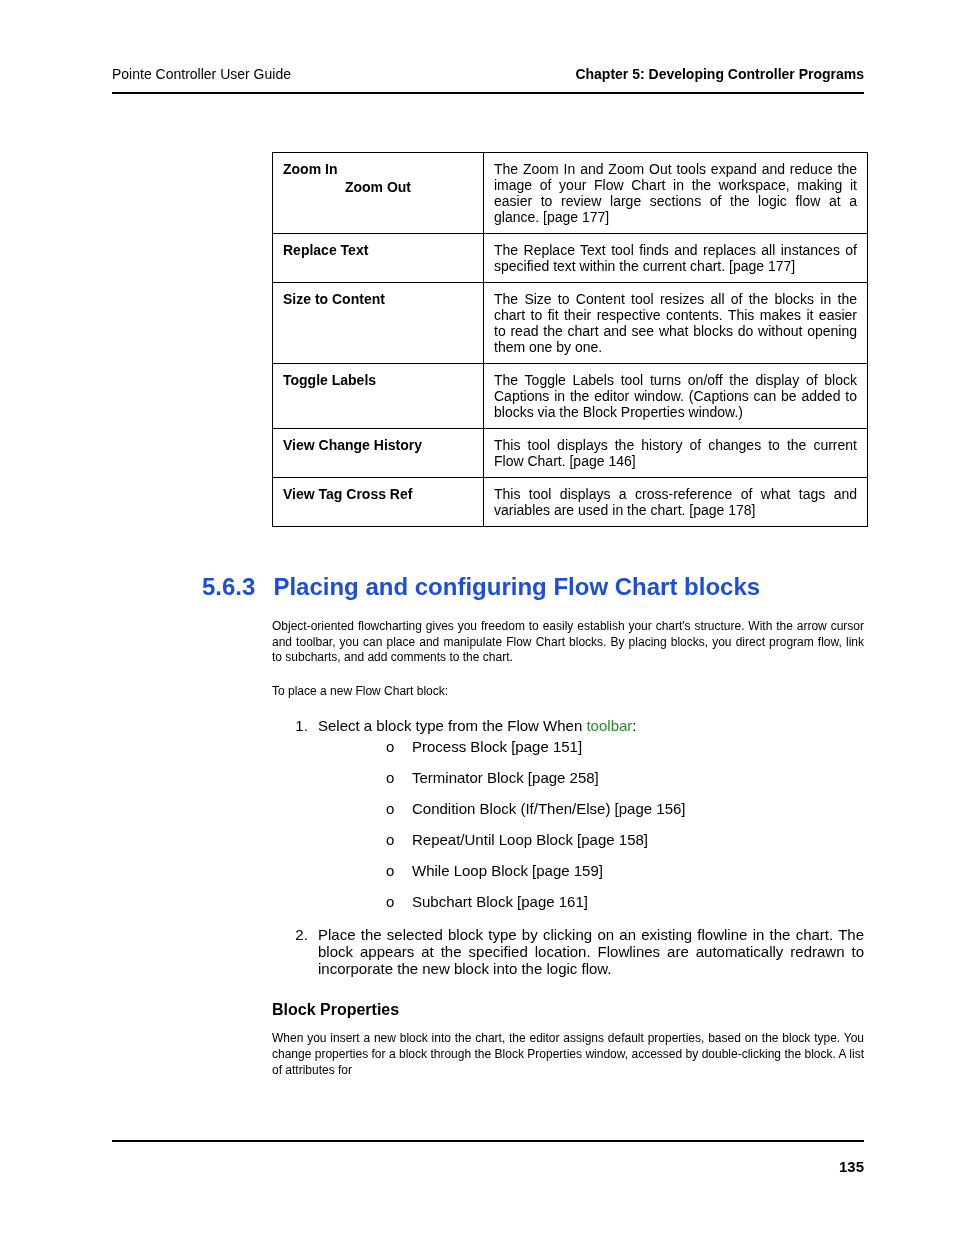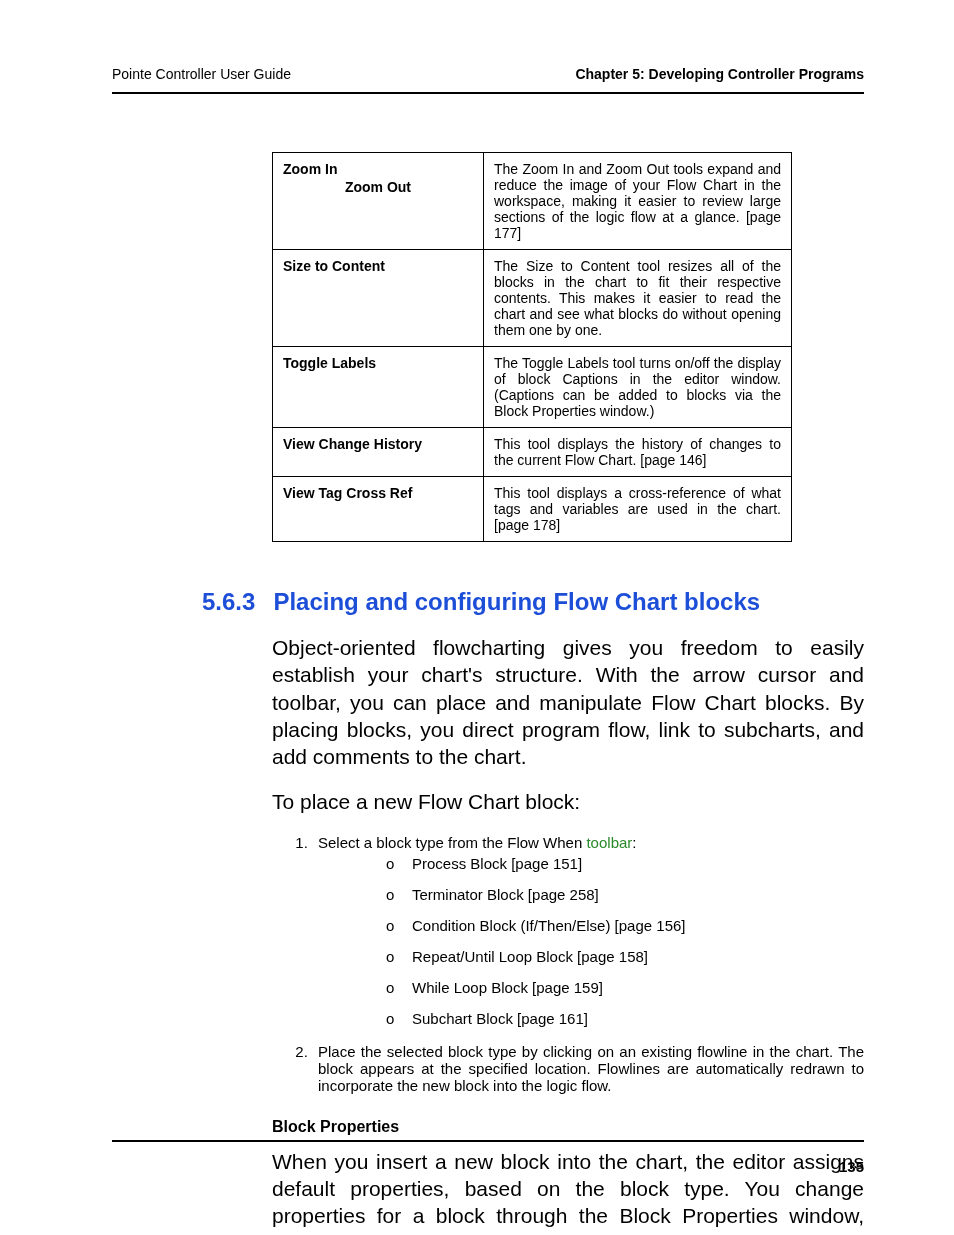--- a/index.html
+++ b/index.html
@@ -26,21 +26,21 @@
     justify-content: space-between;
     font-size: 14px;
     border-bottom: 2px solid #000;
     padding-bottom: 10px;
     margin-bottom: 58px;
   }
   .header-left { font-weight: 400; }
   .header-right { font-weight: 700; }
   table.tools {
     border-collapse: collapse;
-    width: 520px;
+    width: 596px;
     margin-left: 160px;
     font-size: 14px;
   }
   table.tools td {
     border: 1px solid #000;
     padding: 8px 10px;
     vertical-align: top;
   }
   table.tools td.left {
     width: 190px;
@@ -52,21 +52,21 @@
   }
   h2.section {
     color: #1d4ed8;
     font-size: 24px;
     font-weight: 700;
     margin: 46px 0 18px 90px;
   }
   h2.section .num { margin-right: 18px; }
   .body-text {
     margin-left: 160px;
-    font-size: 21px;
+    font-size: 12px;
     text-align: justify;
     line-height: 1.3;
   }
   .body-text p { margin: 0 0 18px 0; }
   ol.steps {
     margin: 0 0 0 200px;
     padding: 0;
     font-size: 15px;
   }
   ol.steps > li {
@@ -119,20 +119,24 @@
   <table class="tools">
     <tbody>
         <tr>
       <td class="left">
         <span>Zoom In</span>
         <span class="line2">Zoom Out</span>
       </td>
       <td class="right">The Zoom In and Zoom Out tools expand and reduce the image of your Flow Chart in the workspace, making it easier to review large sections of the logic flow at a glance. [page 177]</td>
     </tr>
     <tr>
+      <td class="left">Replace Text</td>
+      <td class="right">The Replace Text tool finds and replaces all instances of specified text within the current chart. [page 177]</td>
+    </tr>
+    <tr>
       <td class="left">Size to Content</td>
       <td class="right">The Size to Content tool resizes all of the blocks in the chart to fit their respective contents. This makes it easier to read the chart and see what blocks do without opening them one by one.</td>
     </tr>
     <tr>
       <td class="left">Toggle Labels</td>
       <td class="right">The Toggle Labels tool turns on/off the display of block Captions in the editor window. (Captions can be added to blocks via the Block Properties window.)</td>
     </tr>
     <tr>
       <td class="left">View Change History</td>
       <td class="right">This tool displays the history of changes to the current Flow Chart. [page 146]</td>

